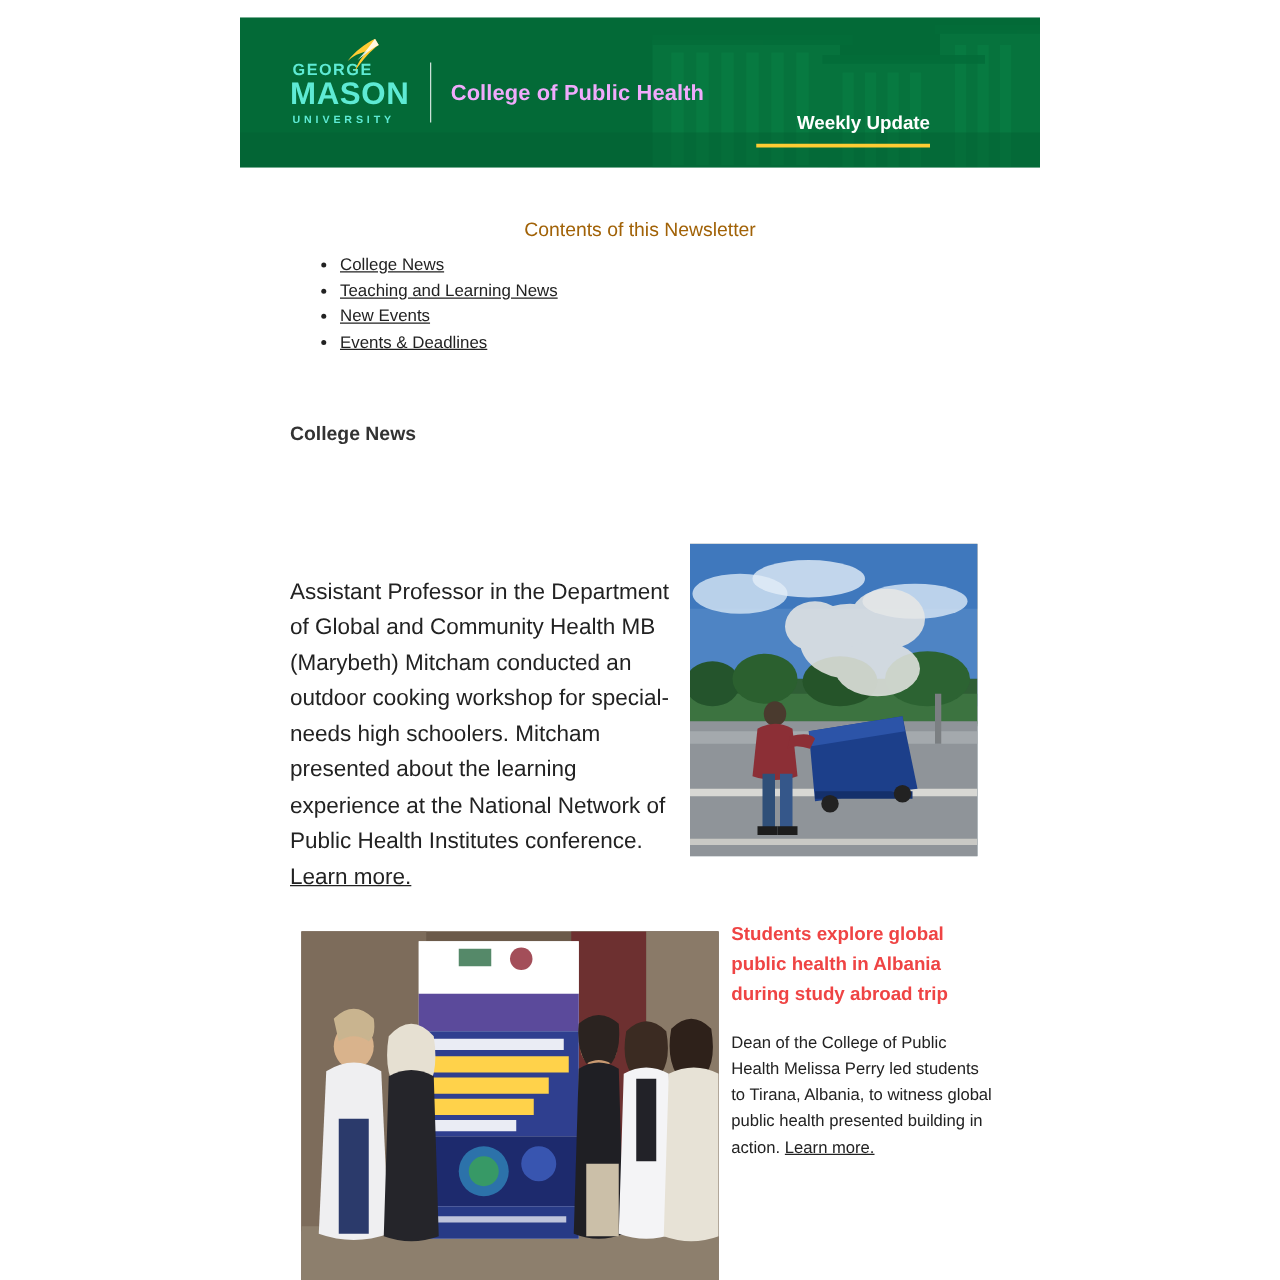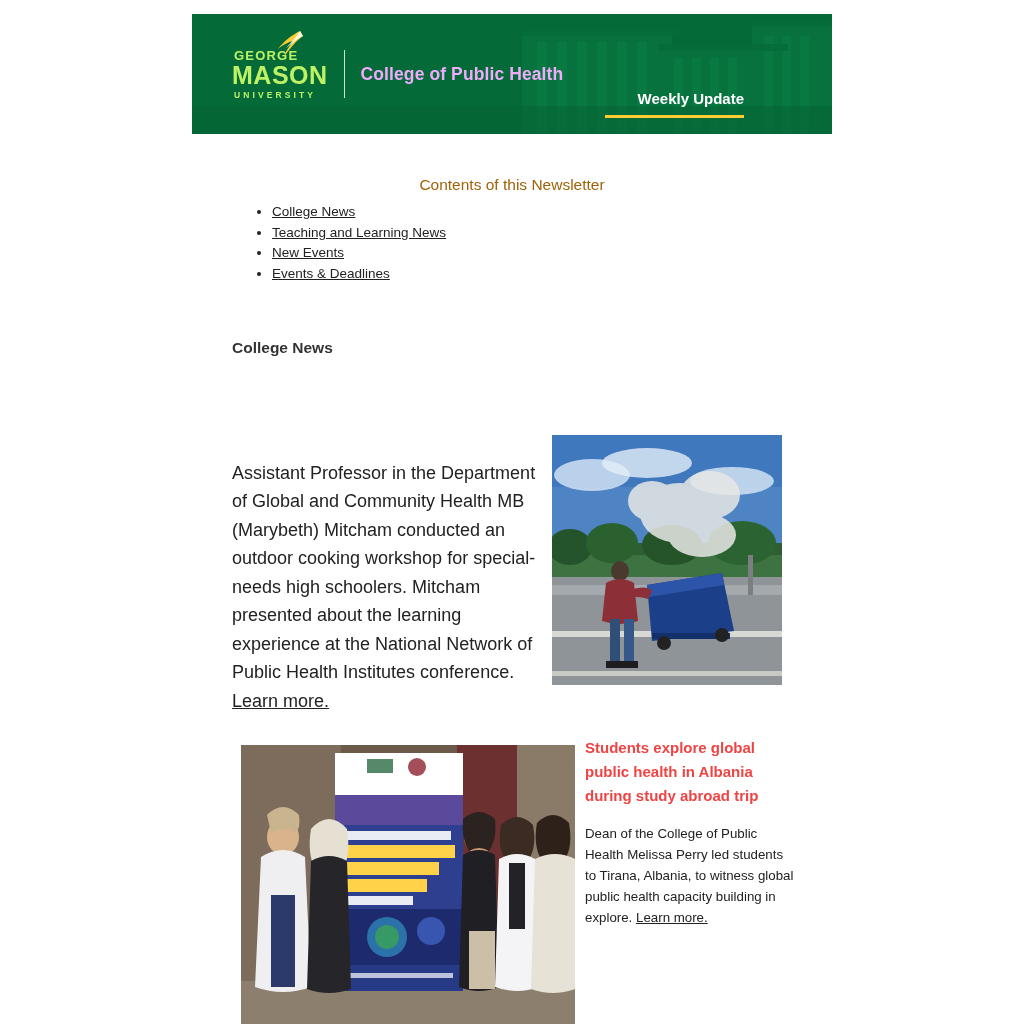--- a/index.html
+++ b/index.html
@@ -43,21 +43,21 @@
     align-items: center;
     padding-left: 40px;
     box-sizing: border-box;
   }
   .logo-block {
     display: flex;
     align-items: center;
   }
   .gmu-logo {
     position: relative;
-    color: #bef264;
+    color: #5eead4;
     line-height: 1;
     padding-right: 14px;
   }
   .gmu-george {
     font-size: 13px;
     font-weight: bold;
     letter-spacing: 1.2px;
     margin-left: 2px;
   }
   .gmu-mason {
@@ -401,19 +401,19 @@
           <ellipse cx="312" cy="96" rx="15" ry="17" fill="#caa078"></ellipse>
           <path d="M296 78 q16 -16 32 0 q4 24 -4 36 q-12 -6 -24 0 q-8 -14 -4 -36 z" fill="#2e211a"></path>
           <path d="M294 114 q20 -10 40 0 l0 130 q-22 8 -44 0 z" fill="#e7e2d6"></path>
         </g>
       </svg>
     </div>
 
     <div class="art2-text">
       <h2 class="art2-title">Students explore global public health in Albania during study abroad trip</h2>
       <p class="art2-body">
-        <span>Dean of the College of Public Health Melissa Perry led students to Tirana, Albania, to witness global public health capacity building in explore.</span>
+        <span>Dean of the College of Public Health Melissa Perry led students to Tirana, Albania, to witness global public health presented building in action.</span>
         <a href="#">Learn more.</a>
       </p>
     </div>
   </div>
 
 </div>
 
 </body></html>

